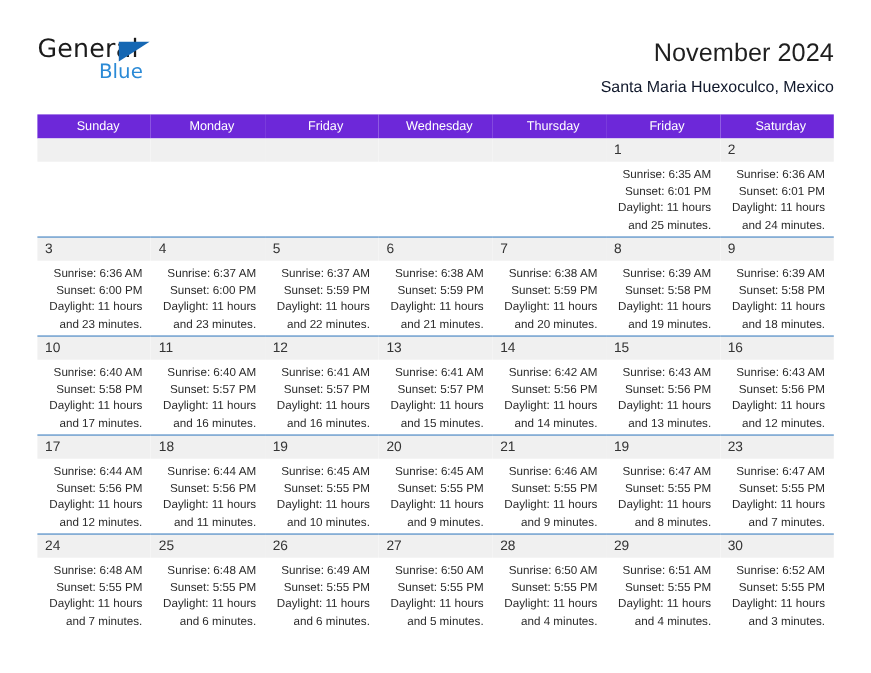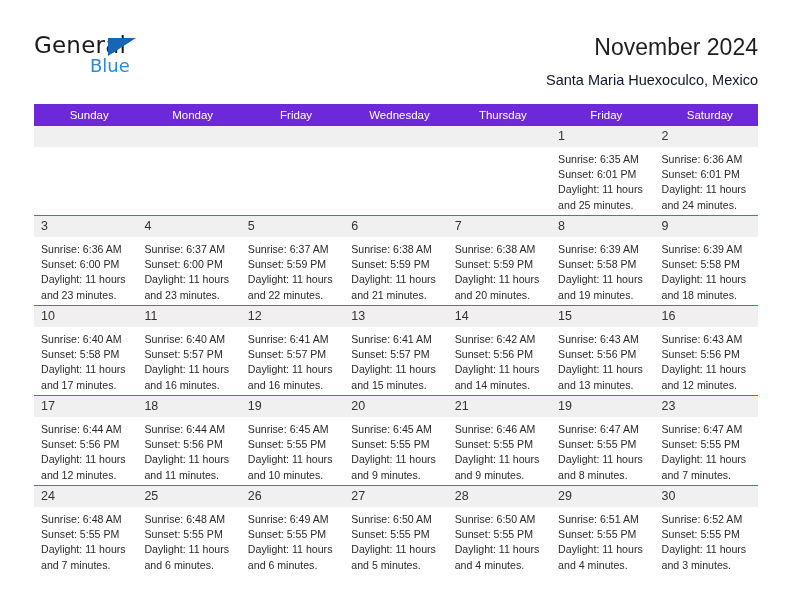--- a/index.html
+++ b/index.html
@@ -125,20 +125,21 @@
     min-height: 14px;
   }
   .daynum.empty {
     color: transparent;
   }
   .info {
     padding: 5px 8px 0 7px;
     font-size: 10.6px;
     line-height: 15.2px;
     color: #2a2a2a;
+    text-align: right;
   }
   .info div {
     white-space: nowrap;
   }
   .info .daylight {
     white-space: normal;
   }
 </style>
 </head>
 <body>

